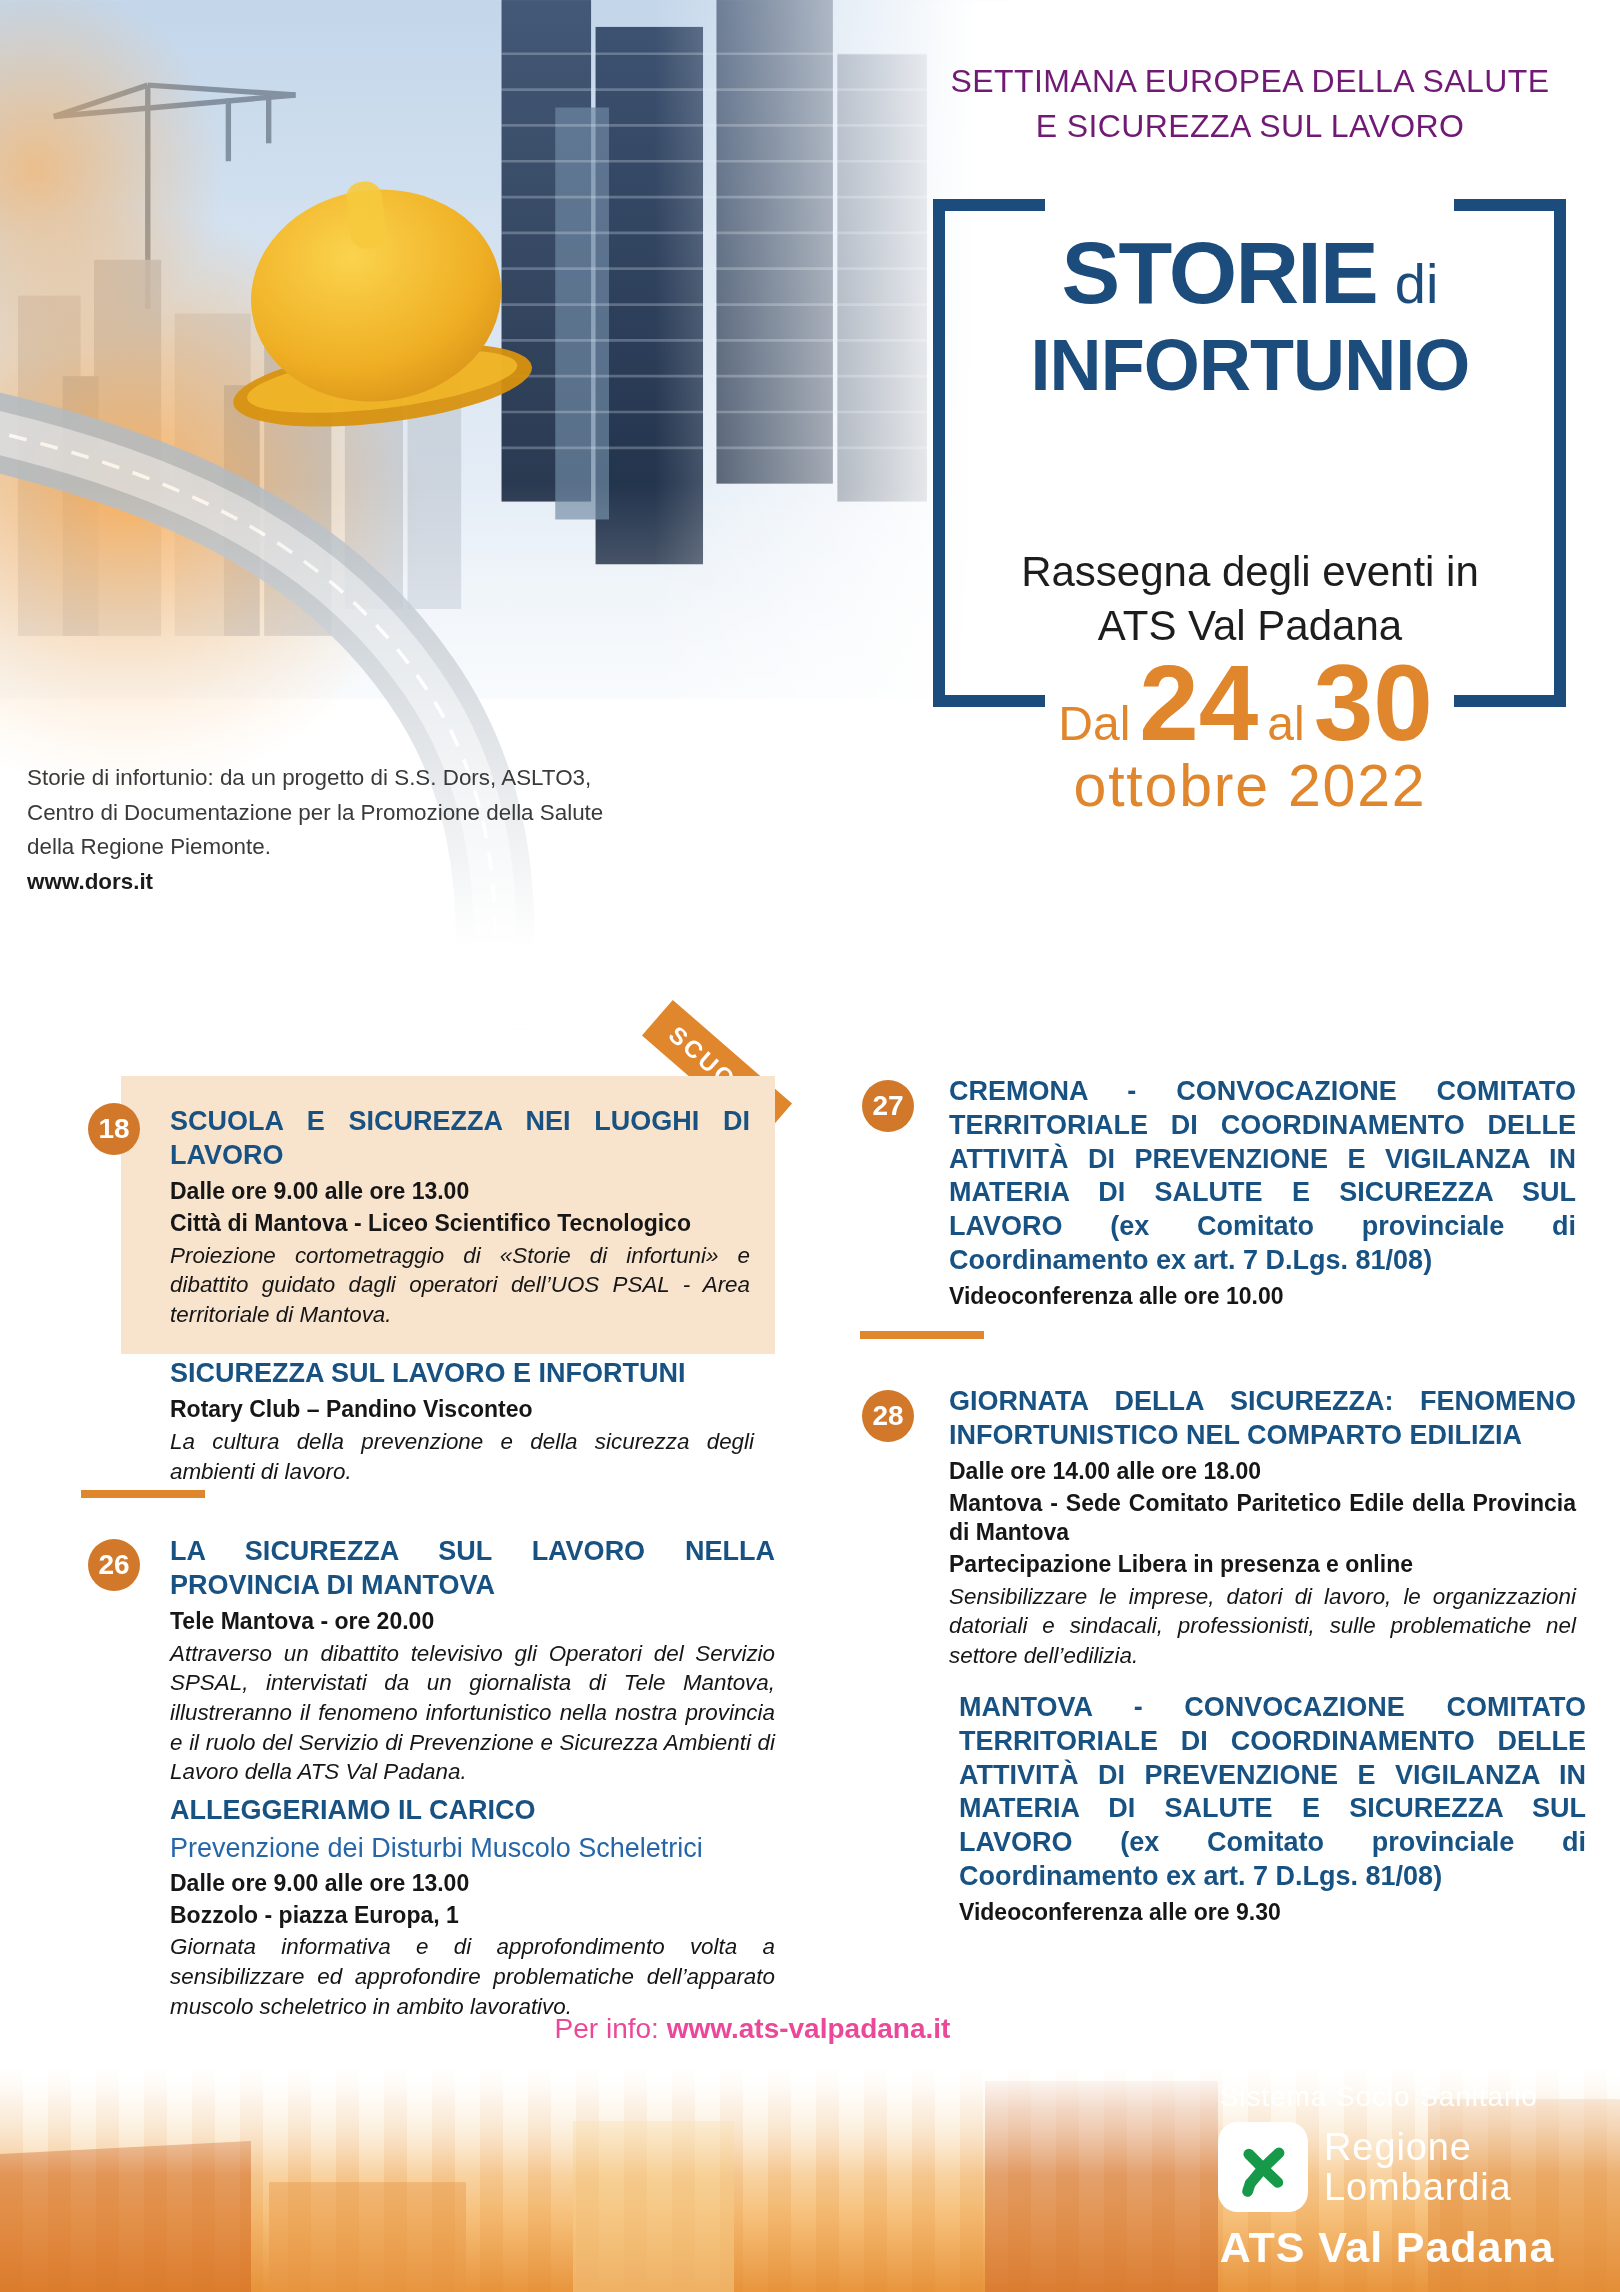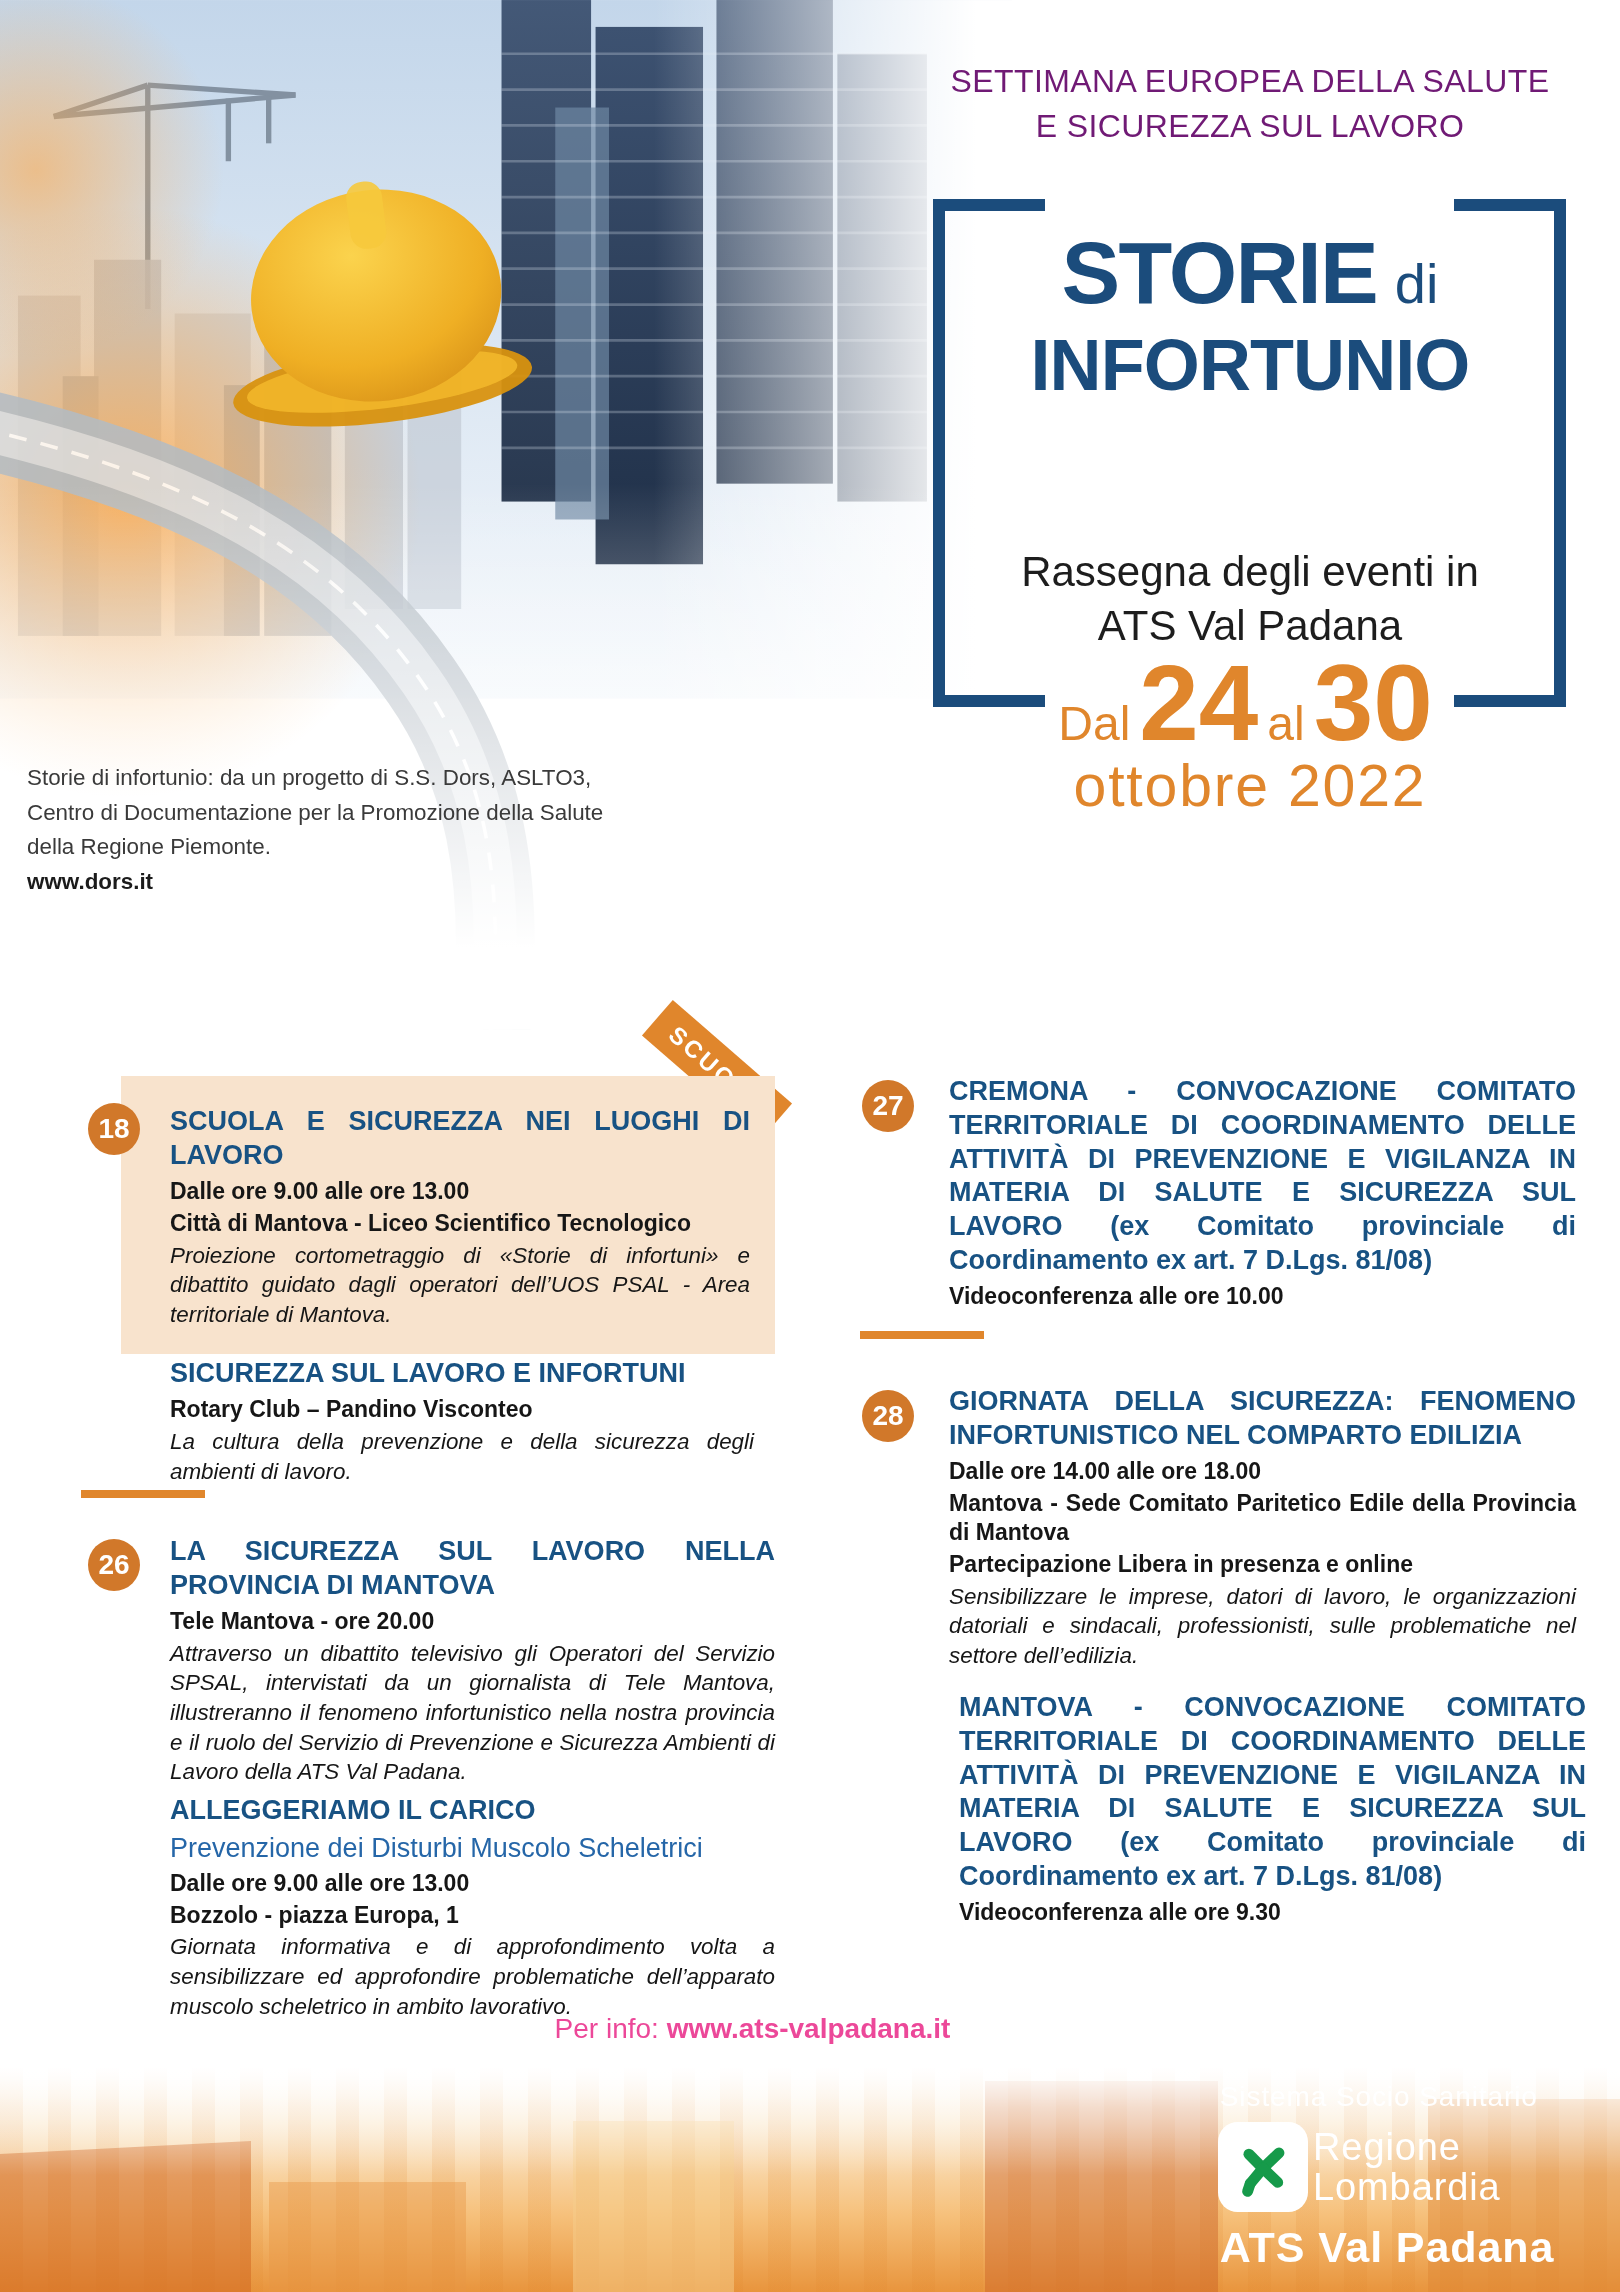--- a/index.html
+++ b/index.html
@@ -64,21 +64,21 @@
   .fb1{left:-18px;top:81px;width:269px;height:152px;background:rgba(207,100,30,.5);transform:skewY(-3deg);}
   .fb2{left:269px;top:115px;width:197px;height:116px;background:rgba(230,150,70,.42);}
   .fb3{left:573px;top:54px;width:161px;height:179px;background:rgba(245,205,140,.5);}
   .fb4{left:985px;top:14.3px;width:233px;height:215px;background:rgba(200,92,36,.42);}
   .fb5{left:1428px;top:32px;width:206px;height:197px;background:rgba(222,132,52,.45);}
   .f-fade{position:absolute;left:0;top:0;right:0;bottom:0;background:linear-gradient(180deg,#ffffff 0%,rgba(255,255,255,.55) 18%,rgba(255,255,255,0) 48%);}
   .logo-block{position:absolute;left:1218px;top:14.3px;width:358px;color:#ffffff;z-index:5;}
   .sistema-label{font-size:28px;font-weight:400;letter-spacing:0.9px;margin:0 0 9px 1.8px;}
   .logo-row{display:flex;align-items:center;}
   .lomb-logo{width:90px;height:90px;background:#ffffff;border-radius:19.7px;display:flex;align-items:center;justify-content:center;flex:0 0 auto;}
-  .regione-name{margin-left:5px;font-size:38px;font-weight:400;line-height:1.06;letter-spacing:0.9px;}
+  .regione-name{margin-left:16px;font-size:38px;font-weight:400;line-height:1.06;letter-spacing:0.9px;}
   .ats-label{margin:10.7px 0 0 1.8px;font-size:43px;font-weight:700;letter-spacing:0.9px;}
 </style>
 </head>
 <body>
 
 <div id="poster">
 
   <svg class="hero-photo" viewBox="0 0 1130 1150" aria-hidden="true">
     <defs>
       <linearGradient id="sky" x1="0" y1="0" x2="0" y2="1">

